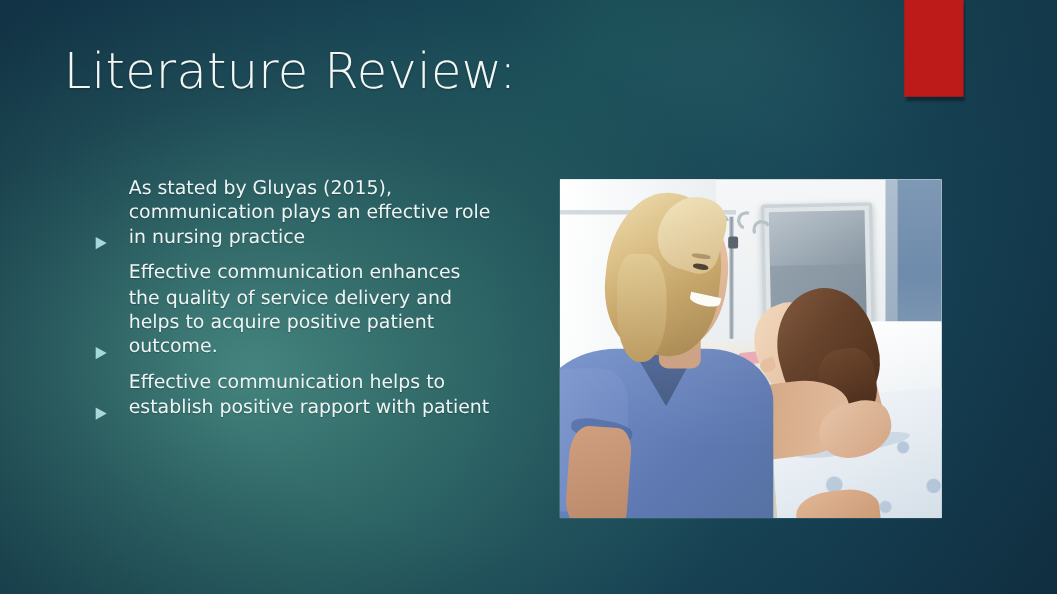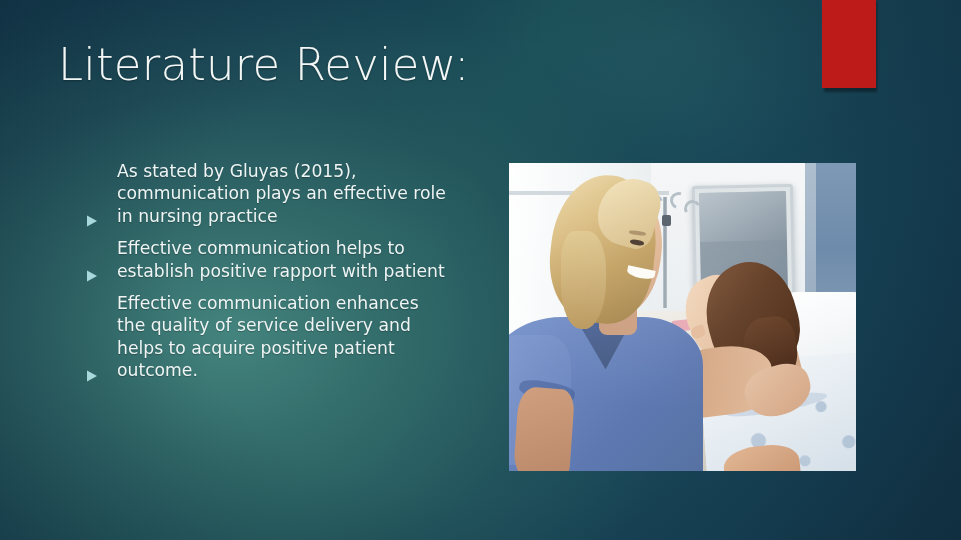--- a/index.html
+++ b/index.html
@@ -427,30 +427,30 @@
       </span>
       <div class="bullet-text">As stated by Gluyas (2015), communication plays an effective role in nursing practice</div>
     </div>
 
     <div class="bullet-row">
       <span class="bullet-marker">
         <svg width="12" height="12" viewBox="0 0 12 12" aria-hidden="true">
           <polygon points="1,0.5 11,6 1,11.5" fill="#a8d8dc"></polygon>
         </svg>
       </span>
-      <div class="bullet-text">Effective communication helps to establish positive rapport with patient</div>
+      <div class="bullet-text">Effective communication enhances the quality of service delivery and helps to acquire positive patient outcome.</div>
     </div>
 
     <div class="bullet-row">
       <span class="bullet-marker">
         <svg width="12" height="12" viewBox="0 0 12 12" aria-hidden="true">
           <polygon points="1,0.5 11,6 1,11.5" fill="#a8d8dc"></polygon>
         </svg>
       </span>
-      <div class="bullet-text">Effective communication enhances the quality of service delivery and helps to acquire positive patient outcome.</div>
+      <div class="bullet-text">Effective communication helps to establish positive rapport with patient</div>
     </div>
 
   </div>
 
   <div class="photo" title="Nurse in blue scrubs smiling and talking with a female patient lying in a hospital bed beside medical monitors and an IV pole">
     <div class="photo-inner">
 
       <div class="ph-wall"></div>
       <div class="ph-wall-panel"></div>
       <div class="ph-ceiling-line"></div>

